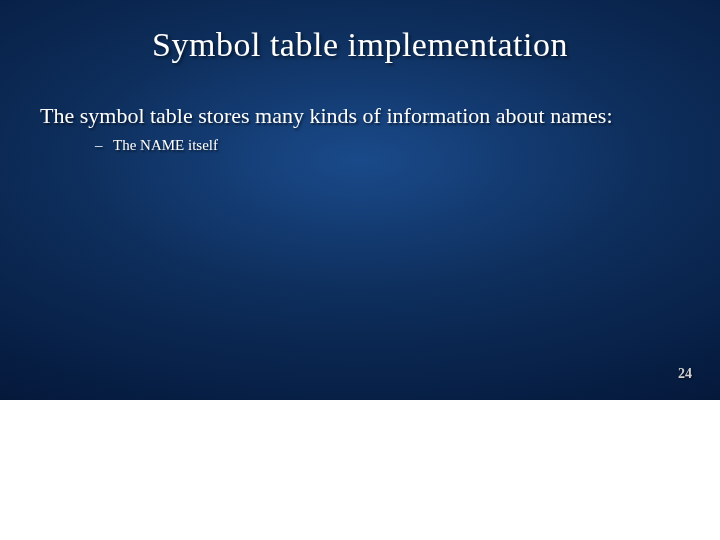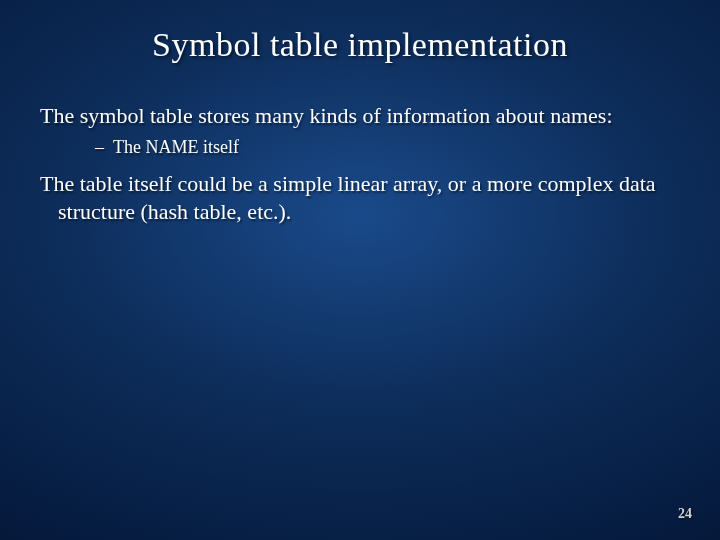--- a/index.html
+++ b/index.html
@@ -5,21 +5,21 @@
   html, body {
     margin: 0;
     padding: 0;
     width: 720px;
     height: 540px;
     overflow: hidden;
     font-family: Georgia, 'Times New Roman', serif;
   }
   .slide {
     width: 720px;
-    height: 540px;
+    height: 400px;
     background: radial-gradient(ellipse 120% 100% at 50% 40%, #1a4a8a 0%, #0d2d5a 35%, #051a3d 70%, #020d24 100%);
     position: relative;
     color: #ffffff;
     box-sizing: border-box;
   }
   .title {
     text-align: center;
     font-size: 34px;
     padding-top: 26px;
     font-weight: normal;
@@ -33,21 +33,21 @@
     text-shadow: 1.5px 1.5px 2px rgba(0,0,0,0.5);
   }
   .para {
     margin-bottom: 6px;
     padding-left: 18px;
     text-indent: -18px;
   }
   .sublist {
     margin: 4px 0 12px 0;
     padding-left: 55px;
-    font-size: 18px;
+    font-size: 15px;
   }
   .subitem {
     margin-bottom: 2px;
   }
   .dash {
     display: inline-block;
     width: 18px;
   }
   .pagenum {
     position: absolute;
@@ -69,19 +69,18 @@
   <div class="body">
 
     <div class="para">The symbol table stores many kinds of information about names:</div>
 
     <div class="sublist">
       <div class="subitem">
         <span class="dash">–</span><span>The NAME itself</span>
       </div>
     </div>
 
-    <div class="para">The table itself could be a simple linear array, or a more complex data structure (hash table, etc.).</div>
 
   </div>
 
   <div class="pagenum">24</div>
 
 </div>
 
 </body></html>

